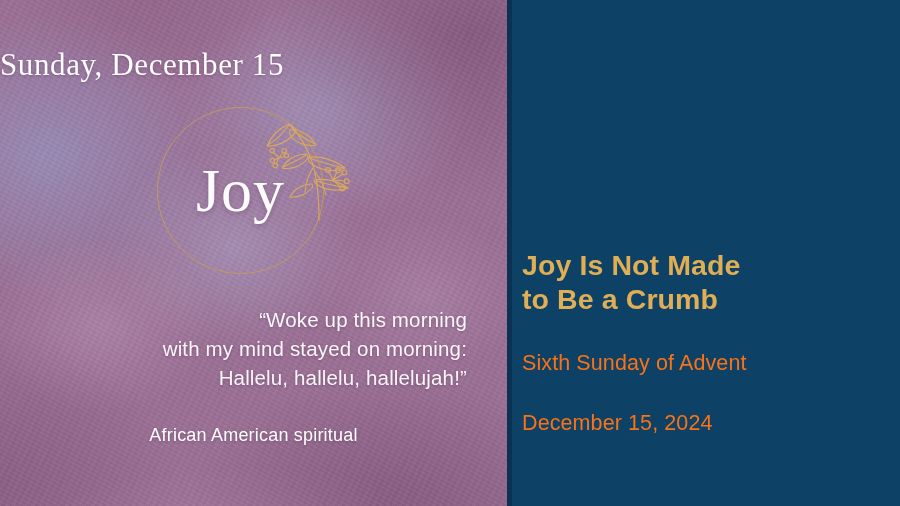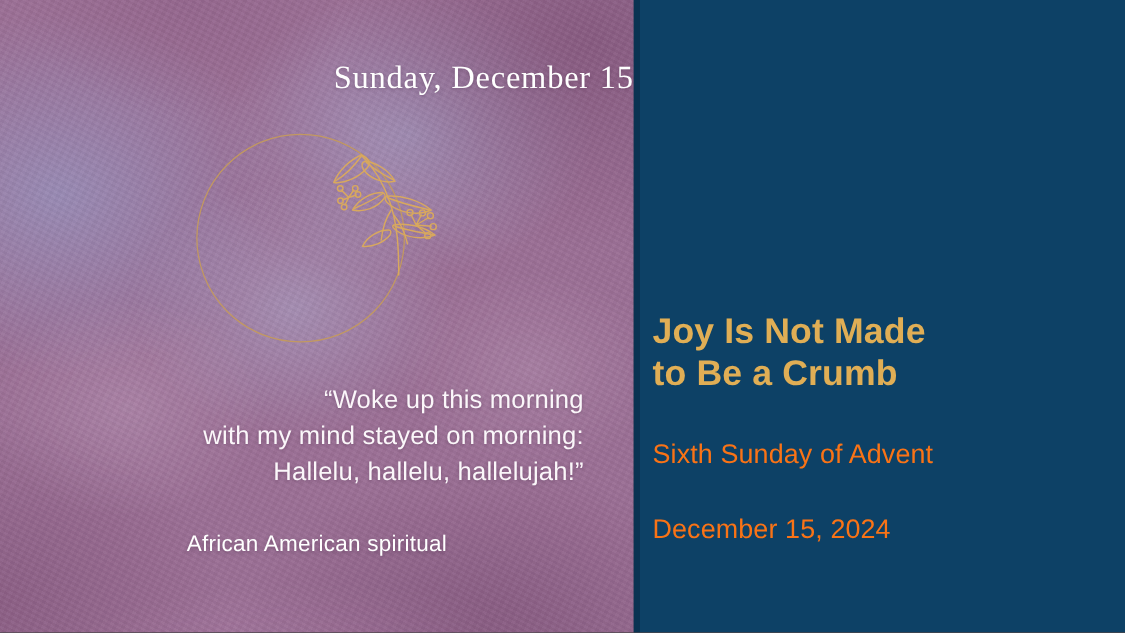--- a/index.html
+++ b/index.html
@@ -59,24 +59,24 @@
       repeating-linear-gradient(28deg, rgba(255,255,255,.035) 0 2px, rgba(0,0,0,.03) 2px 4px),
       repeating-linear-gradient(116deg, rgba(255,255,255,.028) 0 3px, rgba(0,0,0,.025) 3px 6px);
     opacity: .7;
   }
 
   
   .date-heading {
     position: absolute;
     left: 0; right: 0;
     top: 47px;
-    text-align: right;
+    text-align: left;
     color: #ffffff;
     font-family: "Liberation Serif", "DejaVu Serif", serif;
-    font-size: 26px;
+    font-size: 31px;
     letter-spacing: .6px;
     font-weight: 400;
     text-shadow: 0 1px 3px rgba(60,30,60,.30);
   }
 
   .ring-wrap {
     position: absolute;
     left: 157px;
     top: 107px;
     width: 167px;
@@ -192,20 +192,21 @@
     <div class="wash w1"></div>
     <div class="wash w2"></div>
     <div class="wash w3"></div>
     <div class="wash grain"></div>
 
     <div class="date-heading">Sunday, December 15</div>
 
     <div class="ring-wrap">
       <div class="ring"></div>
 
+      <div class="joy-word">Joy</div>
 
       <svg class="sprig" viewBox="0 0 125 125">
         <g fill="none" stroke="#d8a85e" stroke-width="1.15" stroke-linecap="round" stroke-linejoin="round">
 
           <path d="M70 118 C70 96, 69 78, 63 60 C58 45, 50 32, 40 22"></path>
 
           <path d="M40 22 C31 26, 22 34, 18 44 C27 45, 38 40, 45 32 C48 28, 45 24, 40 22 Z"></path>
           <path d="M40 23 C35 30, 29 37, 19 43"></path>
 
           <path d="M43 27 C52 28, 62 34, 67 43 C58 45, 47 41, 42 34 C40 31, 40 28, 43 27 Z"></path>

